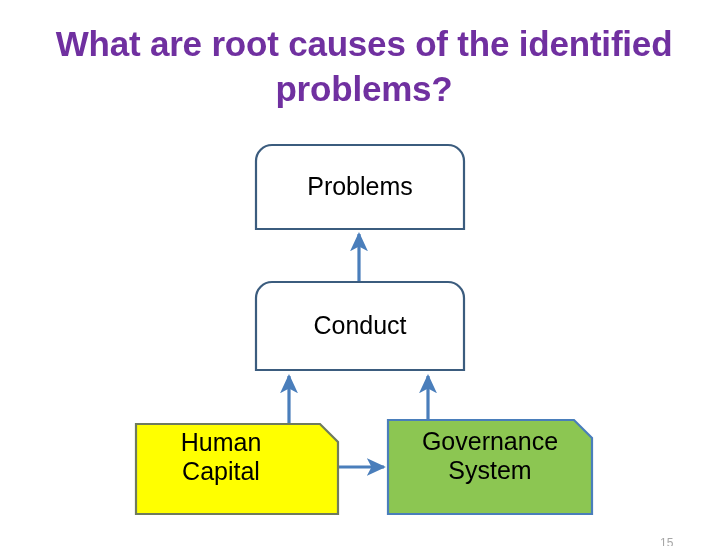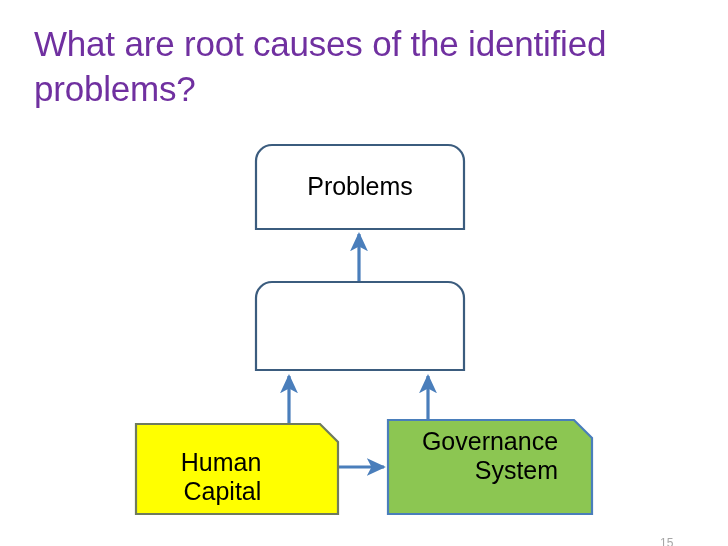--- a/index.html
+++ b/index.html
@@ -17,54 +17,54 @@
     background: #ffffff;
     overflow: hidden;
   }
 
   
   #slide-title {
     position: absolute;
     left: 34px;
     top: 22px;
     width: 660px;
-    text-align: left;
+    text-align: center;
     color: #7030A0;
     font-size: 35px;
     line-height: 1.28;
-    font-weight: normal;
+    font-weight: bold;
     letter-spacing: -0.2px;
     white-space: pre-line;
   }
 
   
   #diagram {
     position: absolute;
     left: 0;
     top: 0;
     width: 728px;
     height: 546px;
   }
 
   
   .node-label {
     position: absolute;
     display: flex;
     align-items: center;
     justify-content: center;
-    text-align: right;
+    text-align: center;
     color: #000000;
     font-size: 25px;
     line-height: 1.18;
     white-space: pre-line;
     pointer-events: none;
   }
   #label-problems  { left: 255px; top: 145px; width: 210px; height: 84px; }
   #label-conduct   { left: 255px; top: 282px; width: 210px; height: 88px; }
-  #label-human     { left: 136px; top: 432px; width: 170px; height: 90px; }
+  #label-human     { left: 136px; top: 412px; width: 170px; height: 90px; }
   #label-governance{ left: 388px; top: 420px; width: 204px; height: 72px; }
 
   
   #page-number {
     position: absolute;
     left: 660px;
     top: 536px;
     width: 40px;
     text-align: left;
     color: #a6a6a6;
@@ -99,20 +99,21 @@
 
     <path d="M256,370 L256,298 A16,16 0 0 1 272,282 L448,282 A16,16 0 0 1 464,298 L464,370 Z" fill="#FFFFFF" stroke="#3B5C7E" stroke-width="2.2"></path>
 
     <path d="M136,424 L320,424 L338,442 L338,514 L136,514 Z" fill="#FFFF00" stroke="#6F7B5E" stroke-width="2.2"></path>
 
     <path d="M388,420 L574,420 L592,438 L592,514 L388,514 Z" fill="#8CC652" stroke="#4A7EBB" stroke-width="2.2"></path>
   </svg>
 
   <div class="node-label" id="label-problems">Problems</div>
 
+  <div class="node-label" id="label-conduct">Conduct</div>
 
   <div class="node-label" id="label-human">Human
 Capital</div>
 
   <div class="node-label" id="label-governance">Governance
 System</div>
 
   <div id="page-number">15</div>
 
 </div>

